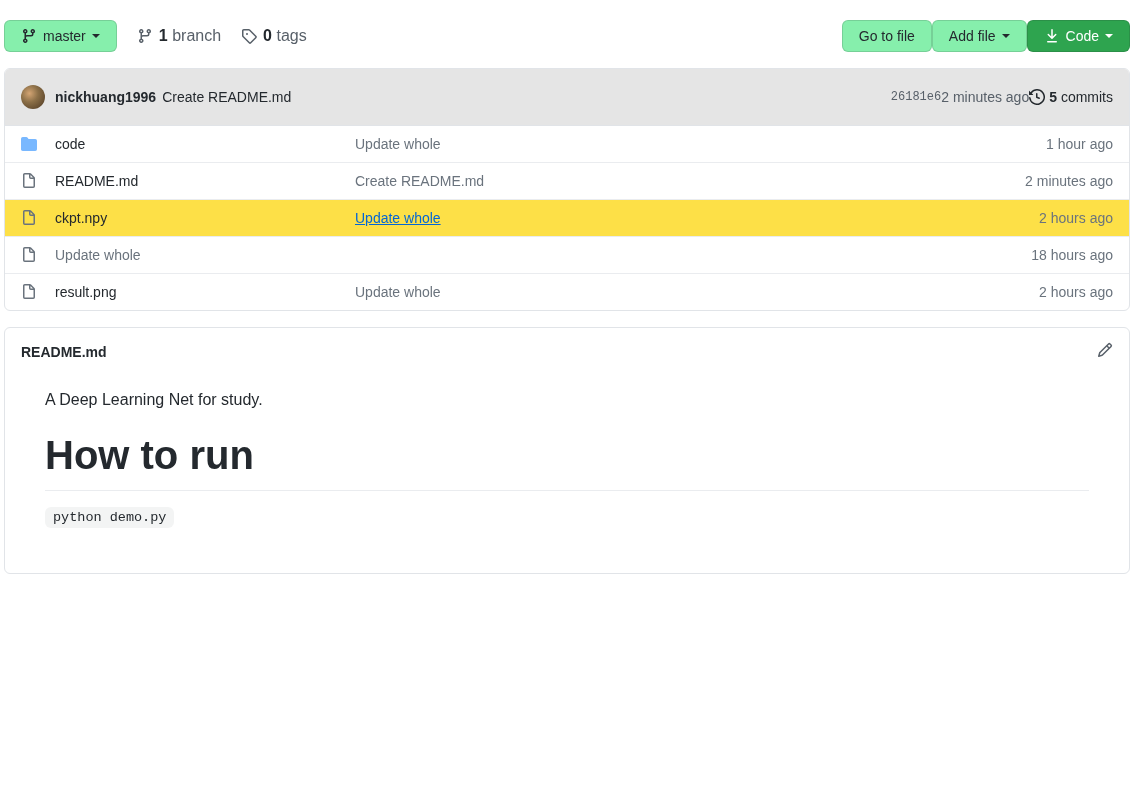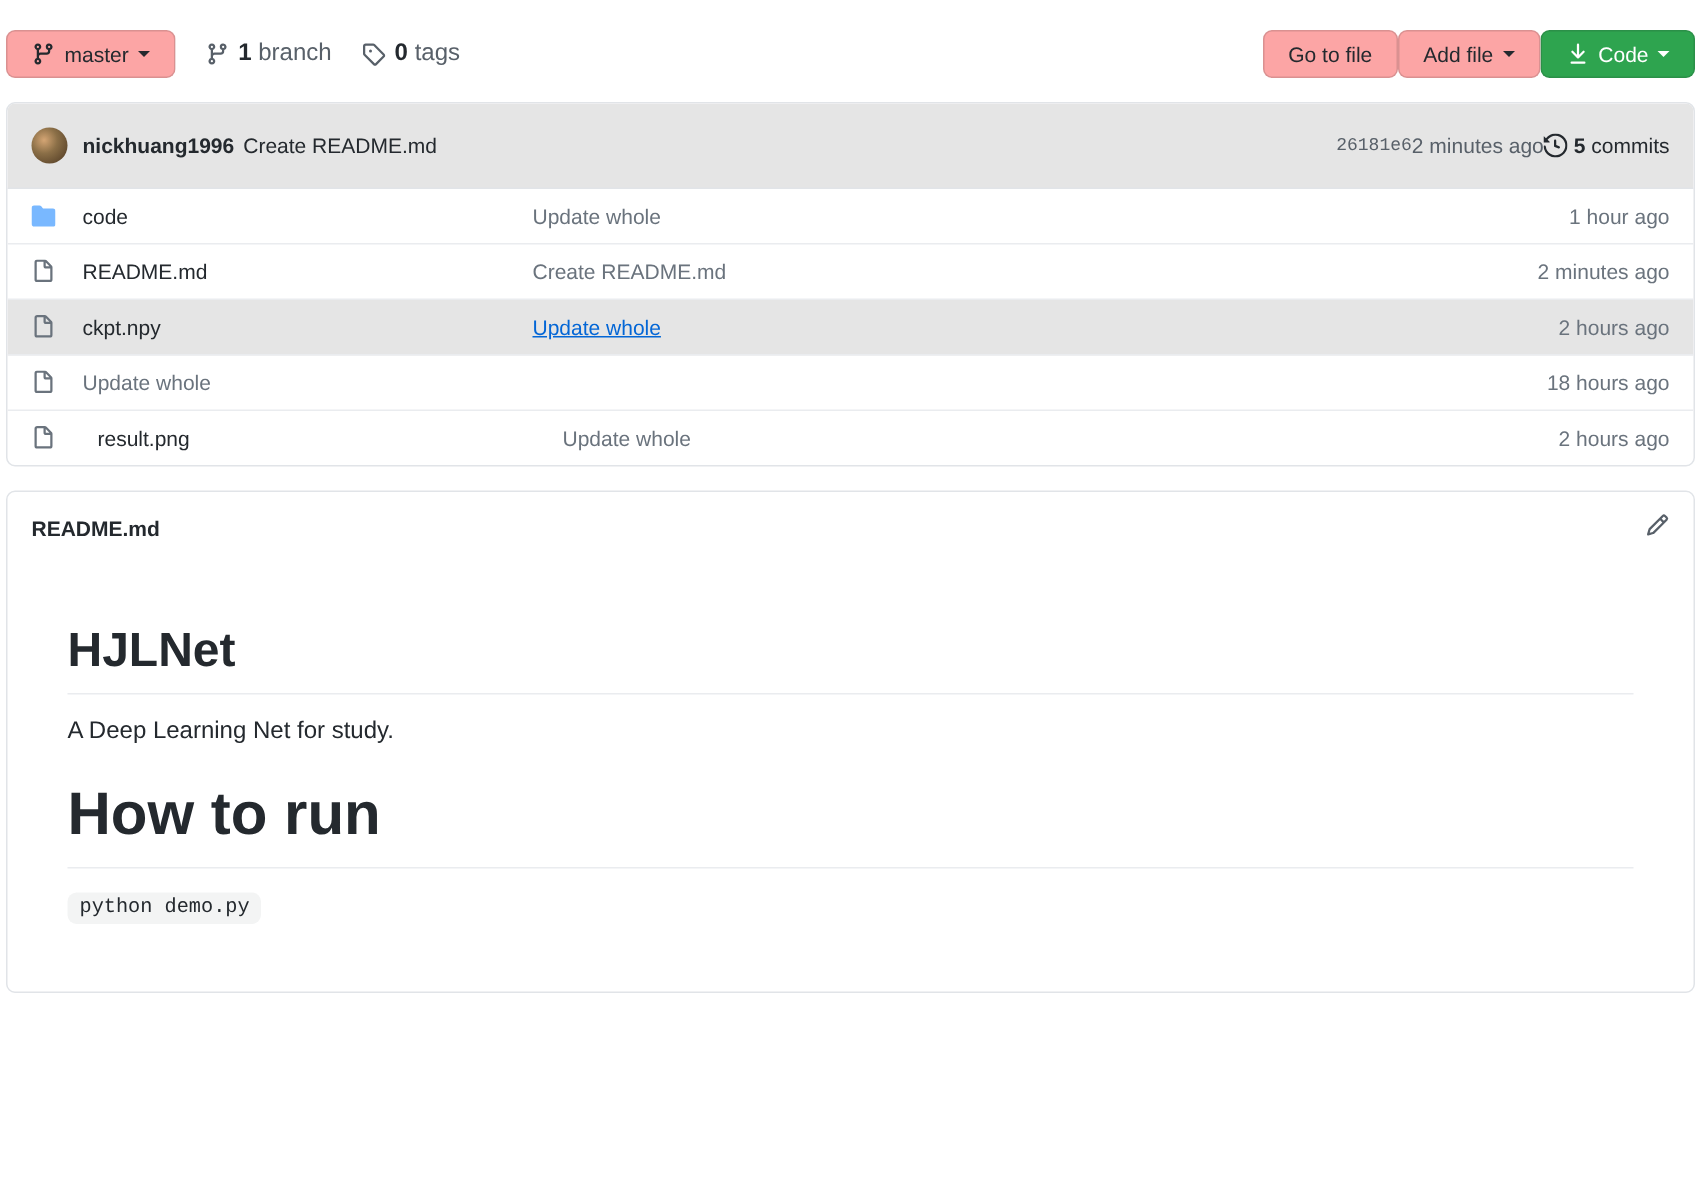--- a/index.html
+++ b/index.html
@@ -32,21 +32,21 @@
 }
 .btn {
   display: inline-flex;
   align-items: center;
   padding: 5px 16px;
   font-size: 14px;
   font-weight: 500;
   line-height: 20px;
   border: 1px solid rgba(27,31,35,0.15);
   border-radius: 6px;
-  background: #fca5a5;
+  background: #86efac;
   color: #24292e;
   cursor: pointer;
   gap: 6px;
 }
 .btn-primary {
   background: #2ea44f;
   color: #fff;
   border-color: rgba(27,31,35,0.15);
 }
 .branch-btn { font-weight: 500; }
@@ -113,22 +113,22 @@
 .commits-link strong { font-weight: 600; }
 
 .file-row {
   display: flex;
   align-items: center;
   padding: 8px 16px;
   border-bottom: 1px solid #eaecef;
   font-size: 14px;
   line-height: 20px;
 }
-.file-row:last-child { border-bottom: none; gap: 10px; }
-.file-row.hovered { background: #e5e5e5; }
+.file-row:last-child { border-bottom: none; }
+.file-row.hovered { background: #fde047; }
 .file-icon { width: 16px; margin-right: 18px; color: #6a737d; flex-shrink: 0; }
 .file-icon.folder { color: #79b8ff; }
 .file-name { width: 300px; color: #24292e; }
 .file-commit-msg { flex: 1; color: #6a737d; }
 .file-commit-msg a { color: #6a737d; text-decoration: none; }
 .file-row.hovered .file-commit-msg a { color: #0366d6; text-decoration: underline; }
 .file-time { color: #6a737d; text-align: right; }
 
 .readme-box {
   margin-top: 16px;
@@ -308,20 +308,19 @@
       <span>README.md</span>
       <span class="edit">
         <span class="icon">
           <svg width="16" height="16" viewBox="0 0 16 16" fill="currentColor">
               <path fill-rule="evenodd" d="M11.013 1.427a1.75 1.75 0 012.474 0l1.086 1.086a1.75 1.75 0 010 2.474l-8.61 8.61c-.21.21-.47.364-.756.445l-3.251.93a.75.75 0 01-.927-.928l.929-3.25a1.75 1.75 0 01.445-.758l8.61-8.61zm1.414 1.06a.25.25 0 00-.354 0L10.811 3.75l1.439 1.44 1.263-1.263a.25.25 0 000-.354l-1.086-1.086zM11.189 6.25L9.75 4.81l-6.286 6.287a.25.25 0 00-.064.108l-.558 1.953 1.953-.558a.249.249 0 00.108-.064l6.286-6.286z"></path>
             </svg>
         </span>
       </span>
     </div>
     <div class="readme-body">
-      <h1>HJLNet</h1>
       <p>A Deep Learning Net for study.</p>
       <h2 style="font-size:40px;font-weight:700">How to run</h2>
       <p><code>python demo.py</code></p>
     </div>
   </div>
 
 </div>
 
 </body></html>

